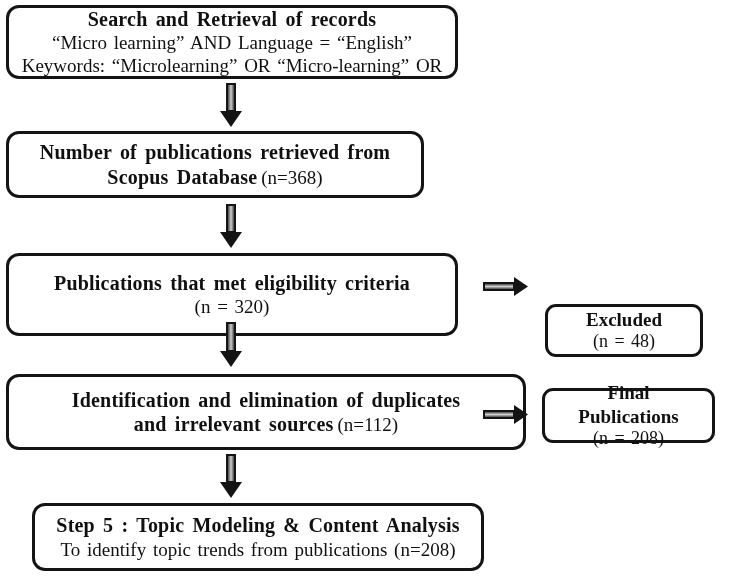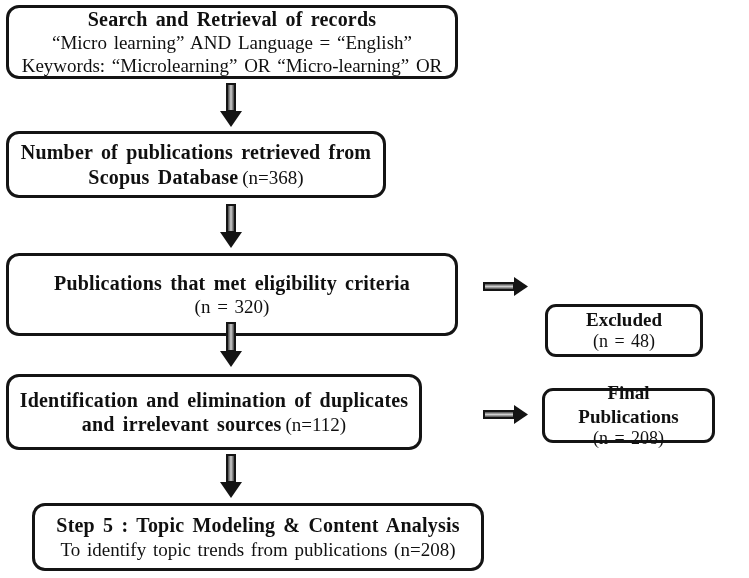--- a/index.html
+++ b/index.html
@@ -47,21 +47,21 @@
     <span class="t-reg mixline">Keywords: “Microlearning” OR “Micro-learning” OR</span>
   </div>
 
   <div class="arrow" style="left:218px;top:83px;">
     <svg width="26" height="45" viewBox="0 0 26 45">
       <rect x="9" y="1" width="8" height="27" fill="url(#shaftV)" stroke="#141414" stroke-width="2"></rect>
       <polygon points="2,28 24,28 13,44" fill="#141414"></polygon>
     </svg>
   </div>
 
-  <div class="fbox" style="left:6px;top:131px;width:380px;height:67px;">
+  <div class="fbox" style="left:6px;top:131px;width:418px;height:67px;">
     <span class="t-bold mixline">Number of publications retrieved from</span>
     <span class="mixline">
       <span class="t-bold">Scopus Database</span>
       <span class="t-reg">(n=368)</span>
     </span>
   </div>
 
   <div class="arrow" style="left:218px;top:204px;">
     <svg width="26" height="45" viewBox="0 0 26 45">
       <rect x="9" y="1" width="8" height="27" fill="url(#shaftV)" stroke="#141414" stroke-width="2"></rect>
@@ -86,21 +86,21 @@
     <span class="t-reg-sm mixline">(n = 48)</span>
   </div>
 
   <div class="arrow" style="left:218px;top:322px;">
     <svg width="26" height="46" viewBox="0 0 26 46">
       <rect x="9" y="1" width="8" height="28" fill="url(#shaftV)" stroke="#141414" stroke-width="2"></rect>
       <polygon points="2,29 24,29 13,45" fill="#141414"></polygon>
     </svg>
   </div>
 
-  <div class="fbox" style="left:6px;top:374px;width:416px;height:76px;">
+  <div class="fbox" style="left:6px;top:374px;width:520px;height:76px;">
     <span class="t-bold mixline">Identification and elimination of duplicates</span>
     <span class="mixline">
       <span class="t-bold">and irrelevant sources</span>
       <span class="t-reg">(n=112)</span>
     </span>
   </div>
 
   <div class="arrow" style="left:483px;top:404px;">
     <svg width="46" height="21" viewBox="0 0 46 21">
       <rect x="1" y="7" width="30" height="7" fill="url(#shaftH)" stroke="#141414" stroke-width="2"></rect>

